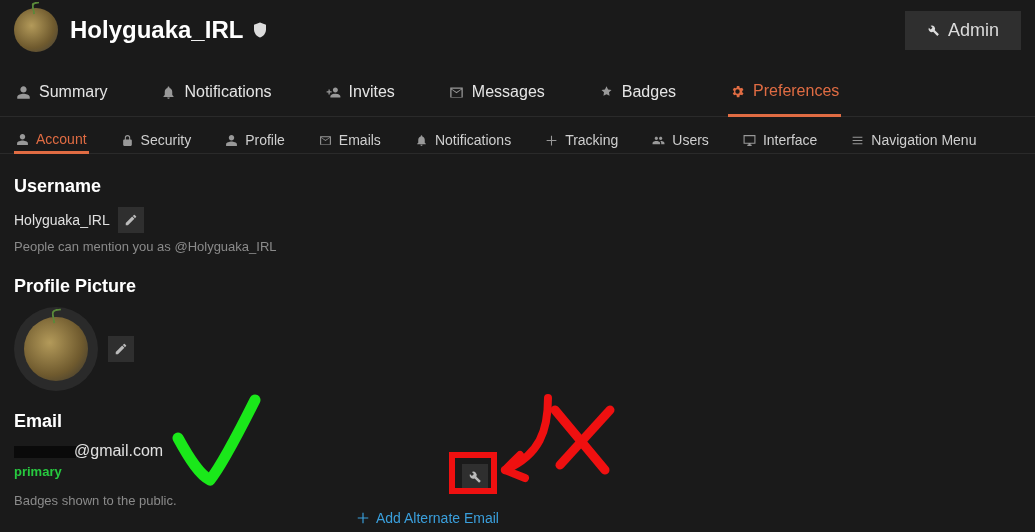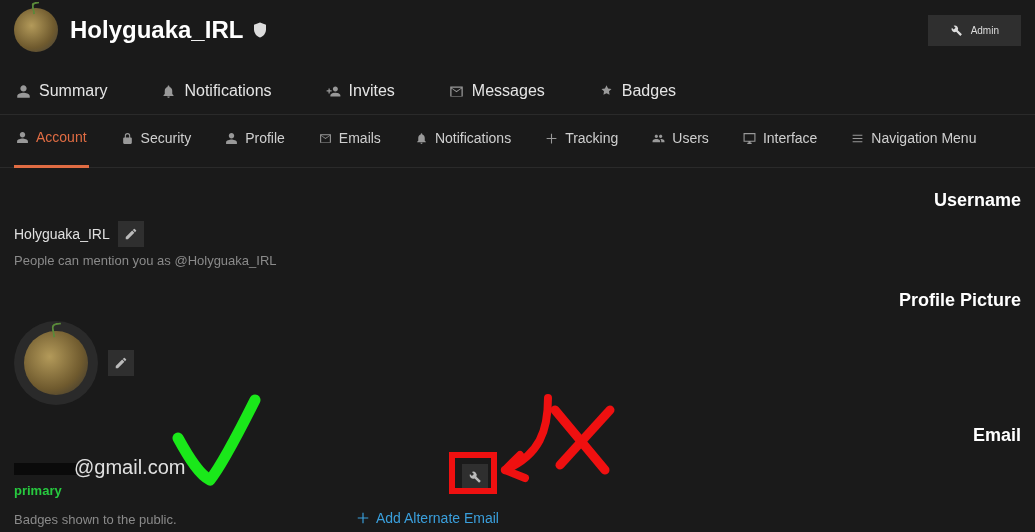--- a/index.html
+++ b/index.html
@@ -44,21 +44,21 @@
     margin-right: 6px;
   }
   .shield-icon { color: #dcdcdc; font-size: 18px; margin-left: 2px; }
   .header-spacer { flex: 1; }
   .header-btn {
     background: #2f2f2f;
     color: #dcdcdc;
     border: none;
     padding: 9px 22px;
     margin-left: 12px;
-    font-size: 10px;
+    font-size: 18px;
     display: flex;
     align-items: center;
     gap: 8px;
     cursor: pointer;
   }
   .header-btn .icn { font-size: 13px; }
   .tabs-primary {
     display: flex;
     align-items: center;
     padding: 14px 14px 0 14px;
@@ -89,38 +89,37 @@
     padding: 8px 14px 0 14px;
     gap: 30px;
     border-bottom: 1px solid #2a2a2a;
     font-size: 14px;
   }
   .tabs-secondary .tab {
     display: flex;
     align-items: center;
     gap: 7px;
     color: #cfcfcf;
-    padding: 6px 2px 20px 2px;
+    padding: 6px 2px 4px 2px;
     cursor: pointer;
     white-space: nowrap;
   }
   .tabs-secondary .tab.active {
     color: #e06c43;
     border-bottom: 3px solid #e06c43;
     margin-bottom: -1px;
   }
   .tabs-secondary .icn { color: #999; font-size: 13px; }
 
   .content { padding: 22px 14px 0 14px; }
   .section-heading {
     font-size: 18px;
     font-weight: bold;
     color: #fff;
     margin-bottom: 10px;
-    text-align: right;
   }
   .row { display: flex; align-items: center; gap: 8px; margin-bottom: 6px; }
   .username-value { color: #e0e0e0; font-size: 14px; }
   .edit-btn {
     background: #2f2f2f;
     width: 26px;
     height: 26px;
     display: flex;
     align-items: center;
     justify-content: center;
@@ -148,21 +147,21 @@
   .avatar-med::before {
     content: "";
     position: absolute;
     top: -8px; left: 28px;
     width: 8px; height: 12px;
     border-left: 2px solid #5a8a3a;
     border-top: 2px solid #5a8a3a;
     border-radius: 5px 0 0 0;
     transform: rotate(-10deg);
   }
-  .email-value { color: #e0e0e0; font-size: 20px; }
+  .email-value { color: #e0e0e0; font-size: 16px; }
   .email-obscure {
     display: inline-block;
     background: #0a0a0a;
     height: 12px;
     width: 62px;
     vertical-align: middle;
     margin-right: -2px;
   }
   .primary-badge { color: #27c93f; font-size: 13px; font-weight: bold; margin-top: 4px; }
   .never-shown { color: #8a8a8a; font-size: 13px; margin-top: 14px; }
@@ -313,20 +312,28 @@
       <span>Messages</span>
     </div>
     <div class="tab">
       <span class="icn">
         <svg>
           <use href="#i-badge"></use>
         </svg>
       </span>
       <span>Badges</span>
     </div>
+    <div class="tab active">
+      <span class="icn">
+        <svg>
+          <use href="#i-gear"></use>
+        </svg>
+      </span>
+      <span>Preferences</span>
+    </div>
   </div>
 
 <div class="tabs-secondary" id="secondary-tabs">
     <div class="tab active">
       <span class="icn">
         <svg>
           <use href="#i-user"></use>
         </svg>
       </span>
       <span>Account</span>

